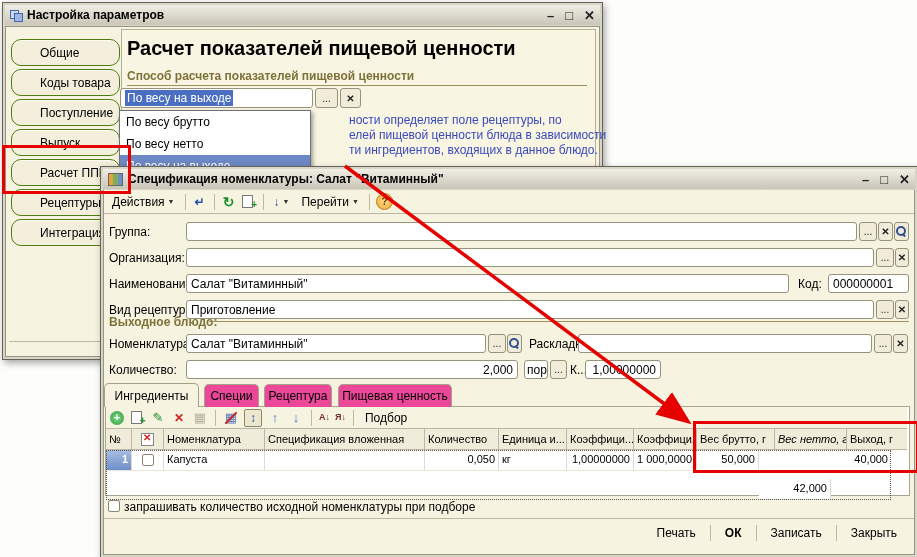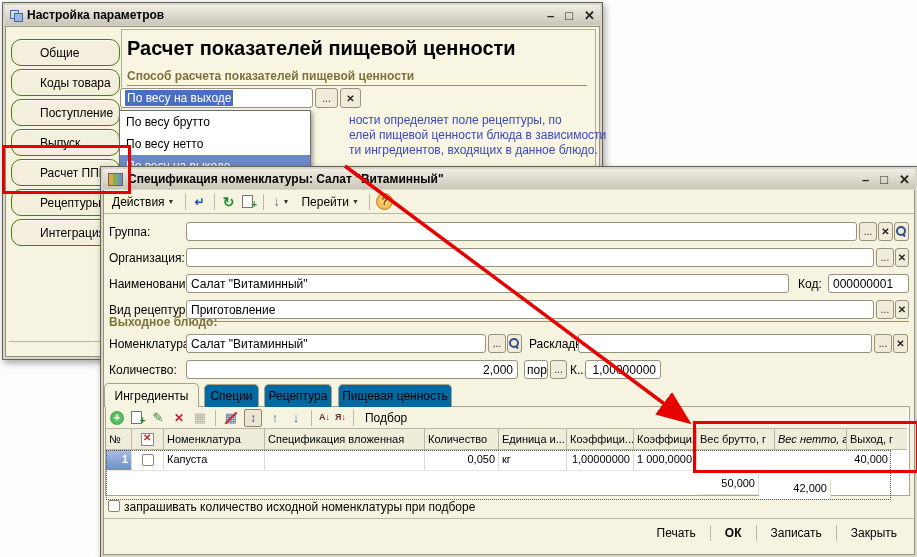--- a/index.html
+++ b/index.html
@@ -50,21 +50,21 @@
   .addicon{width:14px;height:14px;border-radius:50%;background:radial-gradient(#7ed487,#2e9e3c);
            color:#fff;font-weight:bold;font-size:11px;display:flex;align-items:center;justify-content:center;line-height:1;}
   .copyicon{position:relative;width:13px;height:13px;}
   .copyicon::before{content:"";position:absolute;left:0;top:0;width:9px;height:11px;background:#fff;border:1px solid #777;}
   .copyicon .plus{position:absolute;right:-2px;bottom:-2px;color:#1f8f2d;font-weight:bold;font-size:10px;line-height:1;}
   .gridglyph{font-size:13px;line-height:1;}
   .slash{position:absolute;left:1px;top:1px;width:13px;height:13px;}
   .slash::after{content:"";position:absolute;left:6px;top:-1px;width:2px;height:16px;background:#d02020;transform:rotate(45deg);}
   .pressed{border:1px solid #8a8670;background:#EDE7CE;border-radius:2px;}
   .tab{position:absolute;height:23px;box-sizing:border-box;border:1px solid #A6A289;border-bottom:none;
-       border-radius:5px 5px 0 0;background:#0369a1;display:flex;align-items:center;justify-content:center;z-index:1;}
+       border-radius:5px 5px 0 0;background:#ec4899;display:flex;align-items:center;justify-content:center;z-index:1;}
   .tab.active{background:#F7F3E1;height:24px;z-index:3;}
   .gridpanel{position:absolute;border:1px solid #A9A58E;background:#fff;}
   .trow{position:absolute;display:flex;}
   .hcell{box-sizing:border-box;background:#F0ECDA;border-right:1px solid #BBB7A2;border-bottom:1px solid #BBB7A2;
          font-size:11px;padding:4px 3px 0 3px;white-space:nowrap;overflow:hidden;height:21px;}
   .dcell{box-sizing:border-box;background:#fff;border-right:1px solid #E0DCCB;border-bottom:1px solid #E9E6D8;
          font-size:11px;padding:3px 3px 0 3px;white-space:nowrap;overflow:hidden;height:21px;}
   .dcell.num{text-align:right;}
   .rowsel{outline:1px dotted #555;outline-offset:-1px;}
   .numcell{background:linear-gradient(#A9BEE3,#6F8FC9);color:#fff;text-align:right;font-weight:bold;}
@@ -314,21 +314,21 @@
       <div class="dcell numcell" style="width:26px;">1</div>
       <div class="dcell" style="width:32px;display:flex;justify-content:center;align-items:center;padding-top:0;">
           <span class="checkbox"></span>
         </div>
       <div class="dcell" style="width:101px;">Капуста</div>
       <div class="dcell" style="width:160px;"></div>
       <div class="dcell num" style="width:74px;">0,050</div>
       <div class="dcell" style="width:68px;">кг</div>
       <div class="dcell num" style="width:67px;">1,00000000</div>
       <div class="dcell" style="width:63px;">1 000,0000...</div>
-      <div class="dcell num" style="width:62px;margin-top:24px;">50,000</div>
+      <div class="dcell num" style="width:62px;">50,000</div>
       <div class="dcell num" style="width:72px;margin-top:29px;">42,000</div>
       <div class="dcell num" style="width:60px;border-right:none;">40,000</div>
     </div>
 
     <span class="checkbox abs" style="left:7px;top:333px;"></span>
     <div class="lbl" style="left:23px;top:333px;">запрашивать количество исходной номенклатуры при подборе</div>
 
     <div class="rule" style="left:3px;top:351px;width:810px;"></div>
 
     <div class="flatbtns" style="right:8px;top:356px;">

